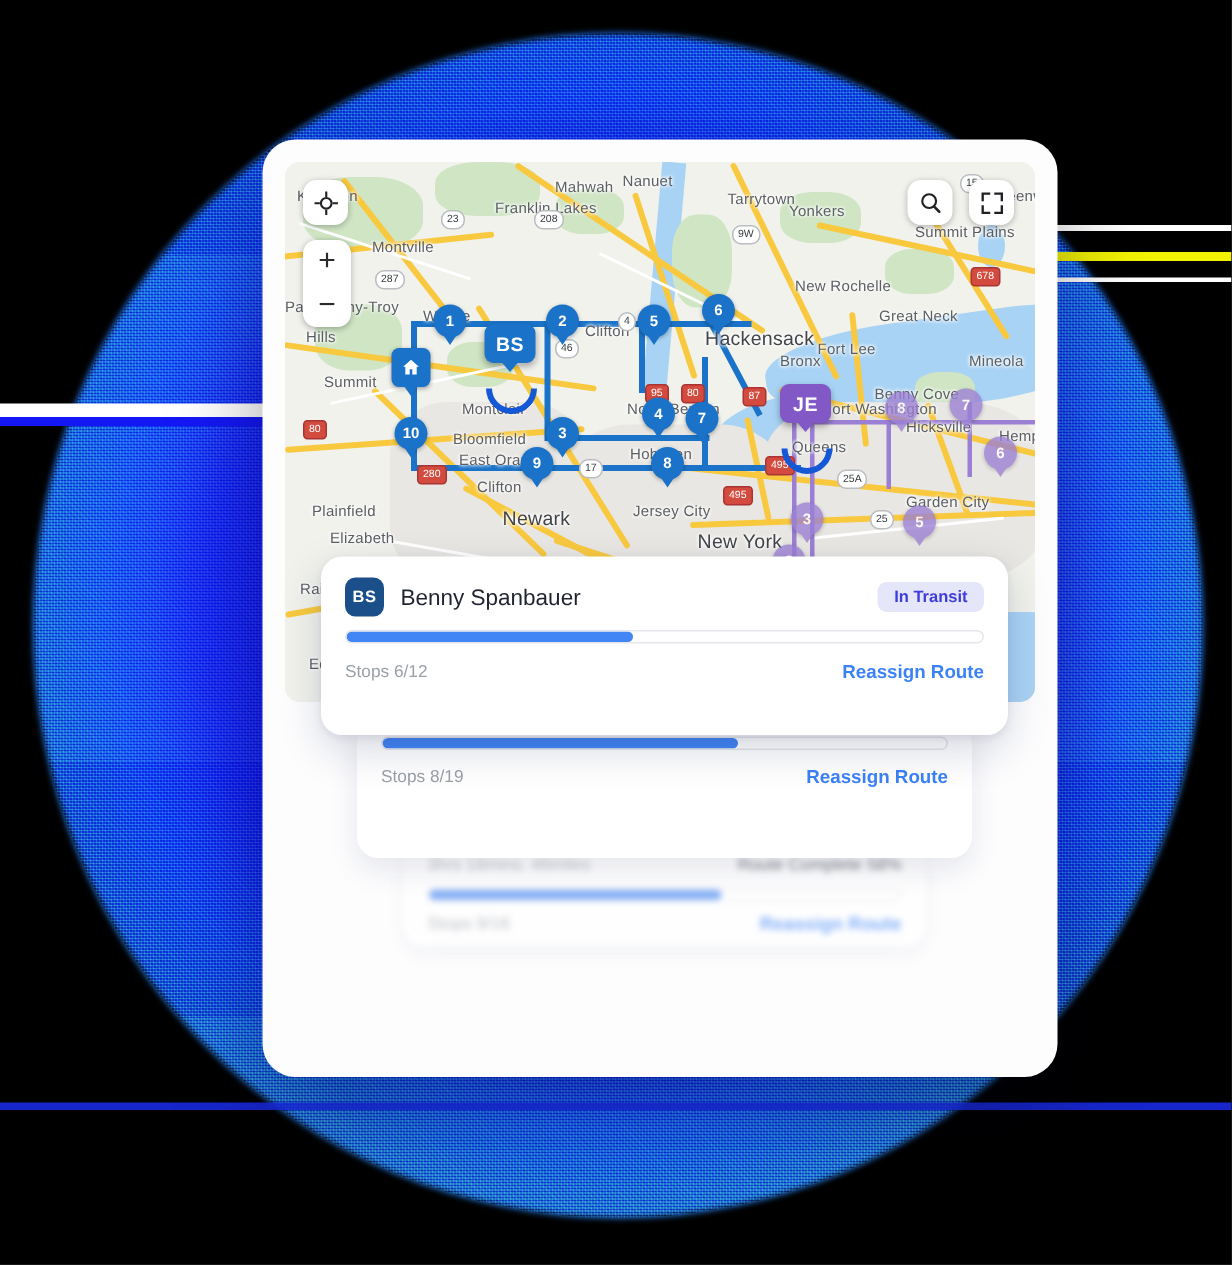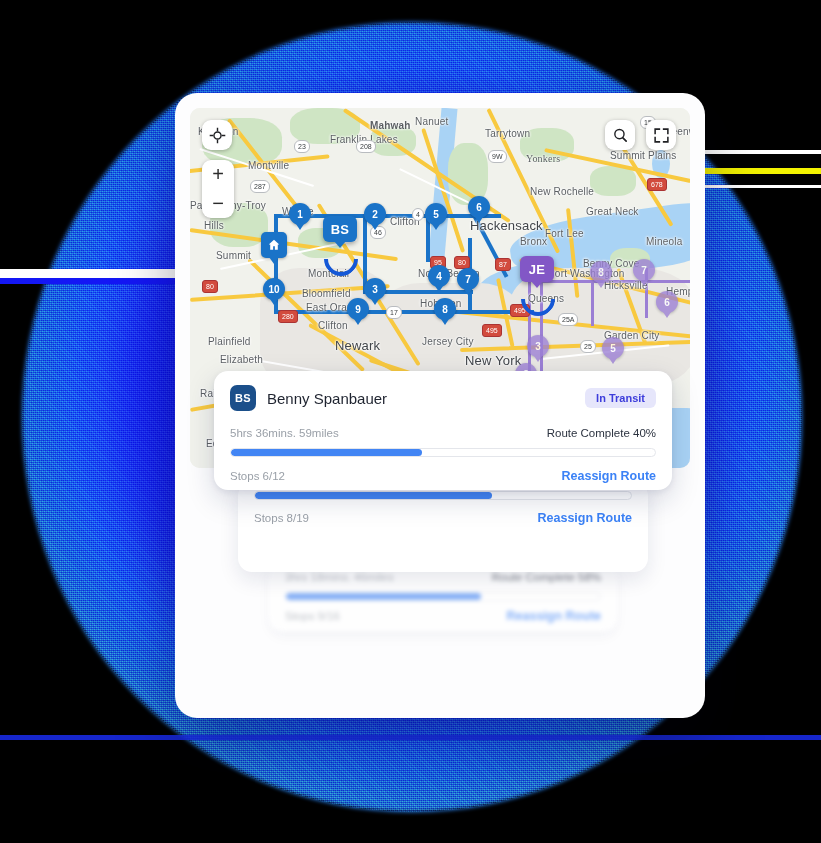--- a/index.html
+++ b/index.html
@@ -300,30 +300,30 @@
       <div class="maplabel" style="left:14px;top:112px;">Hills</div>
       <div class="maplabel" style="left:26px;top:142px;">Summit</div>
       <div class="maplabel" style="left:92px;top:98px;">Wayne</div>
       <div class="maplabel" style="left:140px;top:26px;">Franklin Lakes</div>
       <div class="maplabel" style="left:118px;top:160px;">Montclair</div>
       <div class="maplabel" style="left:112px;top:180px;">Bloomfield</div>
       <div class="maplabel" style="left:116px;top:194px;">East Orange</div>
       <div class="maplabel big" style="left:145px;top:230px;">Newark</div>
       <div class="maplabel" style="left:128px;top:212px;">Clifton</div>
       <div class="maplabel" style="left:18px;top:228px;">Plainfield</div>
-      <div class="maplabel" style="left:180px;top:12px;font-weight:bold;">Mahwah</div>
+      <div class="maplabel" style="left:180px;top:12px;">Mahwah</div>
       <div class="maplabel" style="left:225px;top:8px;">Nanuet</div>
       <div class="maplabel" style="left:200px;top:108px;">Clifton</div>
       <div class="maplabel" style="left:228px;top:160px;">North Bergen</div>
       <div class="maplabel" style="left:230px;top:190px;">Hoboken</div>
       <div class="maplabel" style="left:232px;top:228px;">Jersey City</div>
       <div class="maplabel big" style="left:275px;top:245px;">New York</div>
       <div class="maplabel big" style="left:280px;top:110px;">Hackensack</div>
       <div class="maplabel" style="left:295px;top:20px;">Tarrytown</div>
-      <div class="maplabel" style="left:336px;top:45px;font-family:Liberation Serif, serif;">Yonkers</div>
+      <div class="maplabel" style="left:336px;top:28px;">Yonkers</div>
       <div class="maplabel" style="left:340px;top:78px;">New Rochelle</div>
       <div class="maplabel" style="left:355px;top:120px;">Fort Lee</div>
       <div class="maplabel" style="left:396px;top:98px;">Great Neck</div>
       <div class="maplabel" style="left:420px;top:42px;">Summit Plains</div>
       <div class="maplabel" style="left:330px;top:128px;">Bronx</div>
       <div class="maplabel" style="left:358px;top:160px;">Port Washington</div>
       <div class="maplabel" style="left:393px;top:150px;">Benny Cove</div>
       <div class="maplabel" style="left:414px;top:172px;">Hicksville</div>
       <div class="maplabel" style="left:338px;top:185px;">Queens</div>
       <div class="maplabel" style="left:414px;top:222px;">Garden City</div>
@@ -441,24 +441,20 @@
       <span class="reassign">Reassign Route</span>
     </div>
   </div>
 
   <div class="card card-1">
     <div class="card-head">
       <div class="avatar">BS</div>
       <div class="dname">Benny Spanbauer</div>
       <div class="badge">In Transit</div>
     </div>
-    <div class="row" style="padding-top:16px;">
-      <span class="meta">5hrs 36mins.  59miles</span>
-      <span class="complete">Route Complete 40%</span>
-    </div>
     <div class="barwrap">
       <div class="barfill" style="width:45%"></div>
     </div>
     <div class="row" style="padding-top:12px;">
       <span class="stops">Stops  6/12</span>
       <span class="reassign">Reassign Route</span>
     </div>
   </div>
 
 </div>

